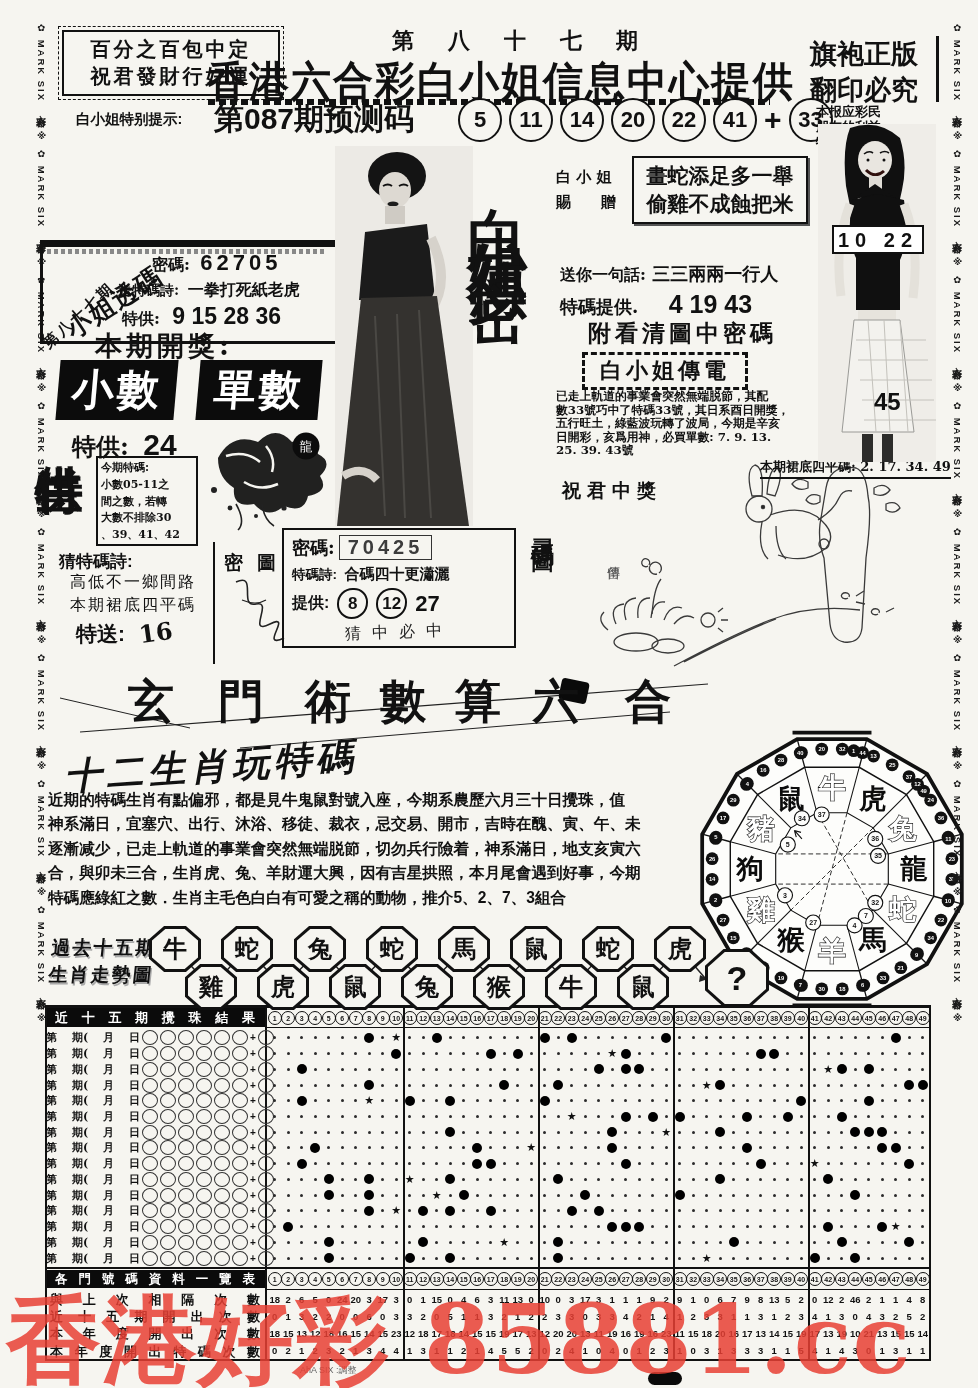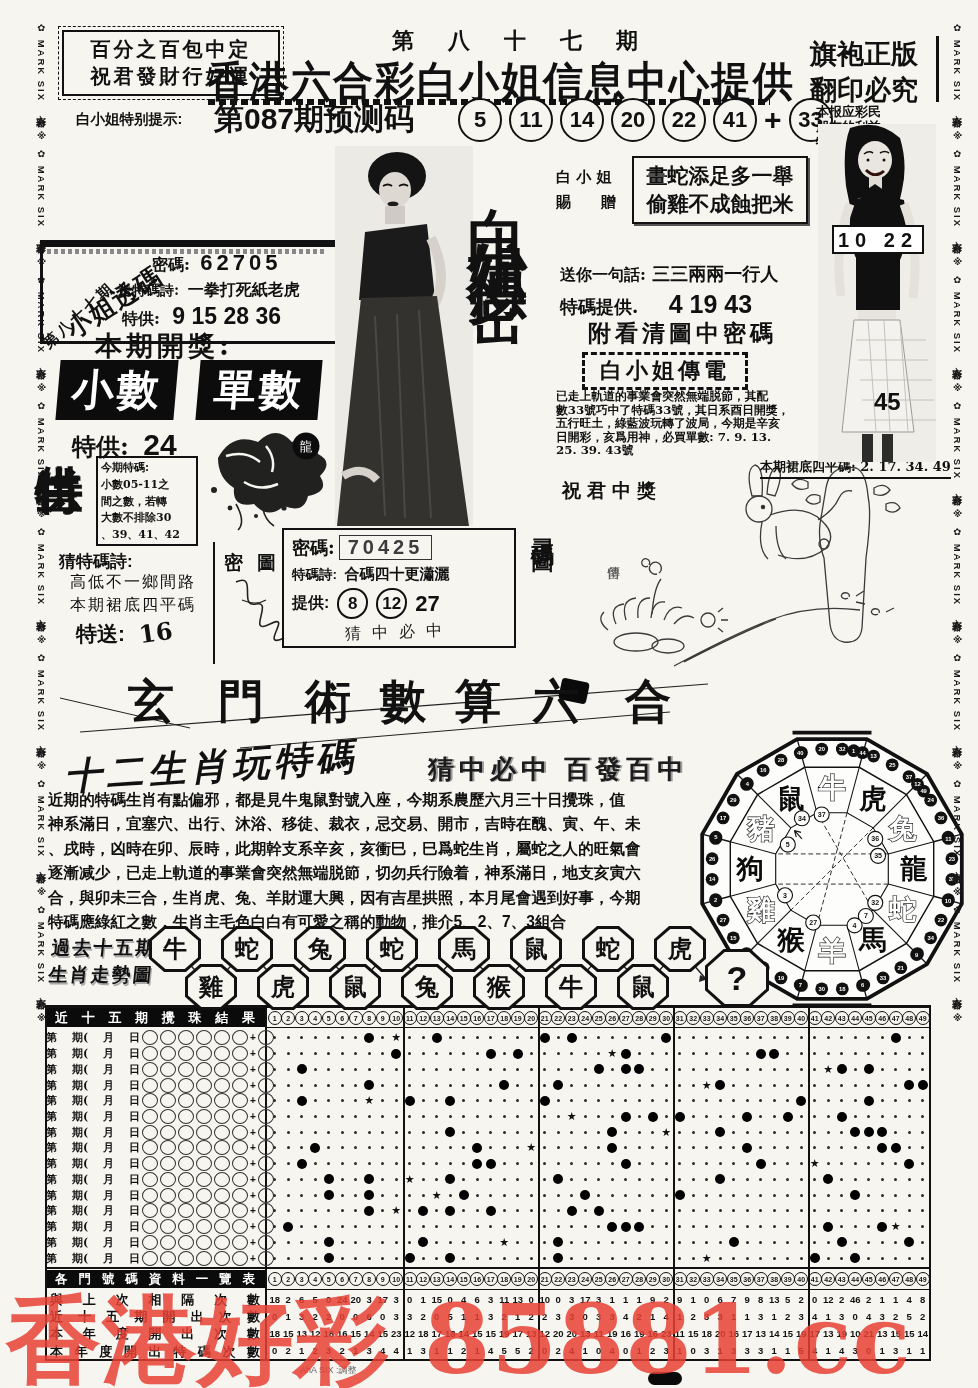--- a/index.html
+++ b/index.html
@@ -264,26 +264,24 @@
 
   <svg class="abs" style="left:60px;top:668px;" width="660" height="86" viewBox="0 0 660 86">
     <line x1="20" y1="64" x2="648" y2="16" stroke="#222" stroke-width="1.2"></line>
     <line x1="180" y1="80" x2="610" y2="44" stroke="#222" stroke-width="1"></line>
     <line x1="0" y1="30" x2="130" y2="60" stroke="#222" stroke-width="1"></line>
   </svg>
   <div id="bannerChars"></div>
   <div class="abs" style="left:560px;top:680px;width:28px;height:22px;background:#0a0a0a;border-radius:4px;transform:rotate(12deg);"></div>
 
   <div class="abs serif w9 nowrap" style="left:64px;top:742px;font-size:37px;font-style:italic;letter-spacing:5px;transform:rotate(-4deg);">十二生肖玩特碼</div>
-  <div class="abs w9 nowrap" style="left:428px;top:752px;font-size:26px;letter-spacing:5px;color:#1c1c1c;text-shadow:2px 0 0 #9a9a9a;">猜中必中 百發百中</div>
 
   <div class="abs" style="left:48px;top:788px;font-size:15.6px;line-height:24.4px;font-weight:700;">
     <div class="pline">近期的特碼生肖有點偏邪，都是見牛鬼鼠對號入座，今期系農歷六月三十日攪珠，值</div>
     <div class="pline">神系滿日，宜塞穴、出行、沐浴、移徒、裁衣，忌交易、開市，吉時在醜、寅、午、未</div>
-    <div class="pline">、戌時，凶時在卯、辰時，此期幹支系辛亥，亥衝巳，巳爲蛇生肖，屬蛇之人的旺氣會</div>
     <div class="pline">逐漸减少，已走上軌道的事業會突然無端脱節，切勿兵行險着，神系滿日，地支亥寅六</div>
     <div class="pline">合，與卯未三合，生肖虎、兔、羊財運大興，因有吉星拱照，本月尾會遇到好事，今期</div>
     <div class="pline">特碼應綠紅之數．生肖主毛色白白有可愛之稱的動物，推介5、2、7、3組合</div>
   </div>
 
   <div class="abs w9" style="left:50px;top:934px;font-size:19px;line-height:27px;letter-spacing:2px;transform:skewX(-6deg);text-shadow:1.5px 1.5px 0 #aaa;">
     <div>過去十五期</div>
     <div>生肖走勢圖</div>
   </div>
   <svg class="abs" id="zigzag" style="left:140px;top:915px;z-index:1;" width="650" height="110" viewBox="0 0 650 110">

